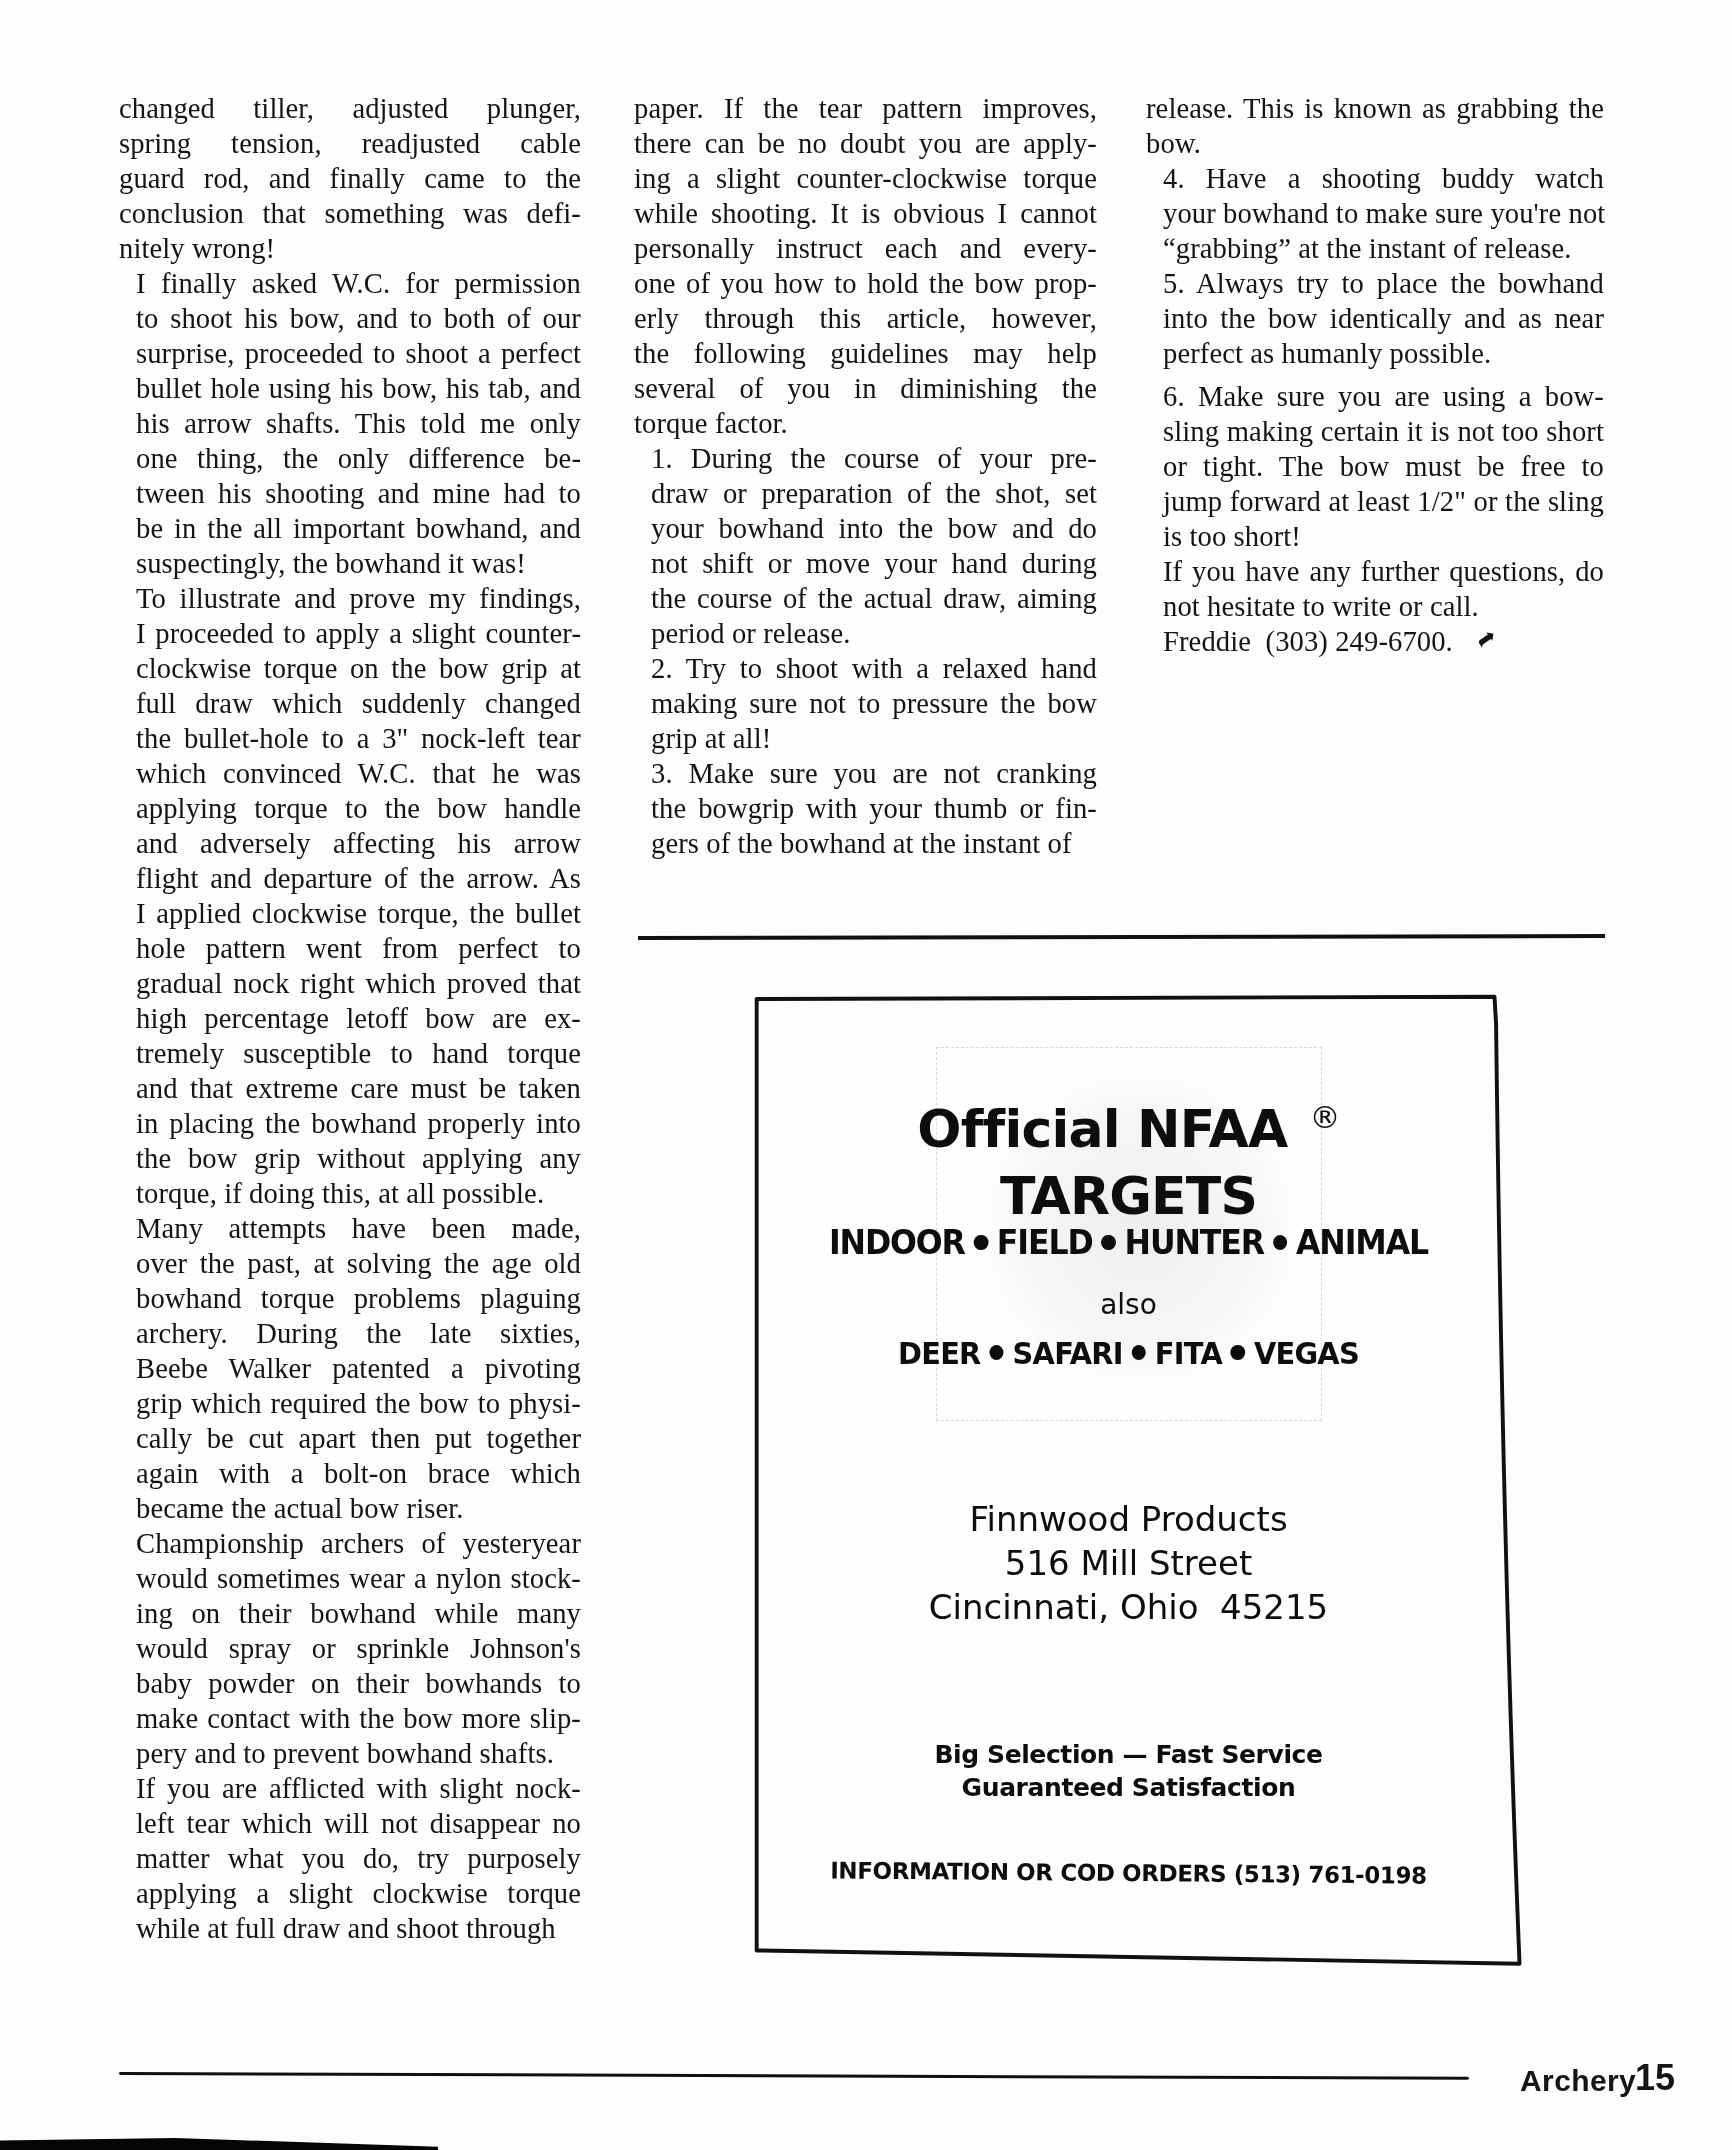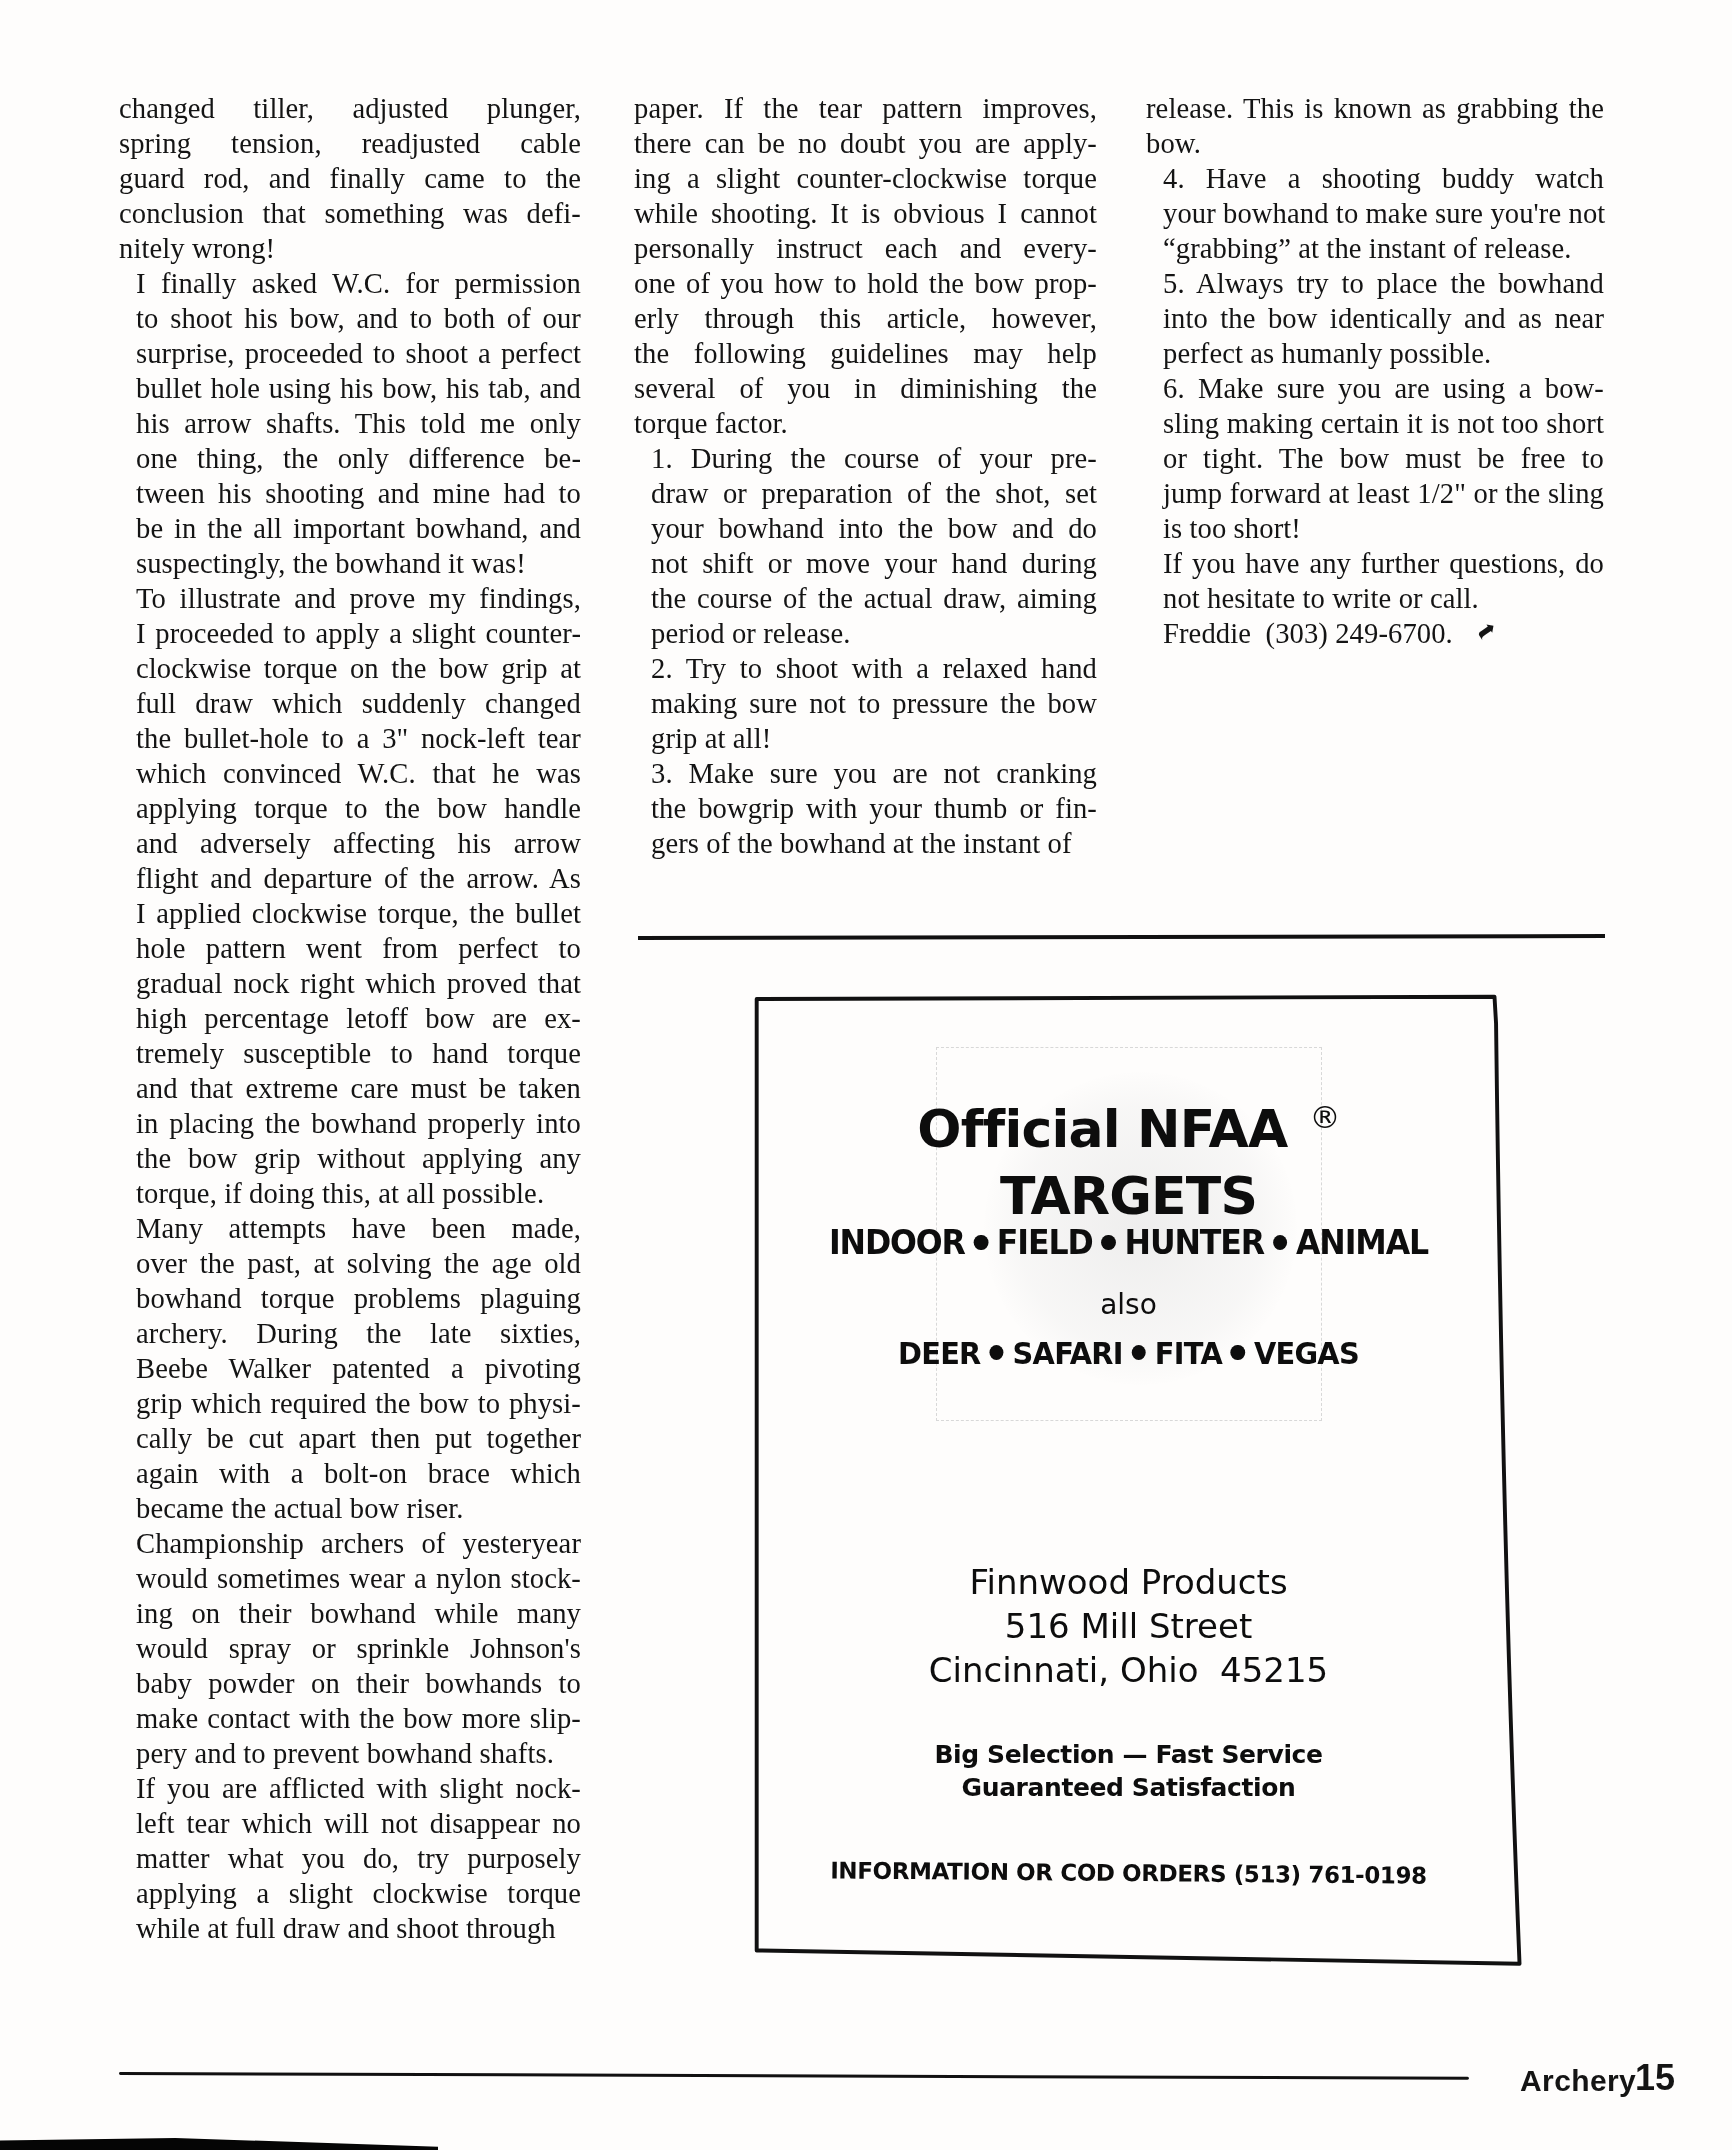--- a/index.html
+++ b/index.html
@@ -41,21 +41,21 @@
   }
   .ad-text {
     position: absolute; left: 757px; width: 743px; text-align: center;
     font-family: "DejaVu Sans", "Liberation Sans", sans-serif; color: #0d0d0d;
   }
   .ad-title { top: 1084px; font-size: 52px; font-weight: bold; letter-spacing: -0.8px; line-height: 67px; }
   .ad-title .reg { font-size: 31px; font-weight: normal; vertical-align: 19px; margin-left: 22px; }
   .ad-cats { top: 1222px; font-size: 34px; font-weight: bold; letter-spacing: -1.2px; transform: scaleX(0.93); }
   .ad-also { top: 1288px; font-size: 28px; }
   .ad-cats2 { top: 1335px; font-size: 31px; font-weight: bold; letter-spacing: -0.8px; transform: scaleX(0.93); }
-  .ad-company { top: 1560px; font-size: 34px; line-height: 44px; }
+  .ad-company { top: 1497px; font-size: 34px; line-height: 44px; }
   .ad-slogan { top: 1738px; font-size: 25px; font-weight: bold; line-height: 33px; letter-spacing: -0.4px; }
   .ad-orders { top: 1860px; font-size: 23px; font-weight: bold; letter-spacing: -0.4px; transform: rotate(0.5deg); }
   .bullet { display: inline-block; width: 15.6px; height: 15.6px; border-radius: 50%; background: #0d0d0d; margin: 0 9.4px; vertical-align: 3.9px; }
 
   
   .footer-line {
     position: absolute; left: 119px; top: 2072px; width: 1350px; height: 3.1px; background: #111;
     transform: rotate(0.2deg); transform-origin: left center; border-radius: 1.6px;
   }
   .footer-mag {
@@ -186,21 +186,21 @@
         <span class="line" style="text-indent: 17px;">4. Have a shooting buddy watch</span>
         <span class="line">your bowhand to make sure you're not</span>
         <span class="line last">“grabbing” at the instant of release.</span>
       </p>
       <p>
         <span class="line" style="text-indent: 17px;">5. Always try to place the bowhand</span>
         <span class="line">into the bow identically and as near</span>
         <span class="line last">perfect as humanly possible.</span>
       </p>
       <p>
-        <span class="line" style="text-indent: 17px;">6. Make sure you are using a bow-</span>
+        <span class="line" style="text-indent: 17px; margin-top: 8px;">6. Make sure you are using a bow-</span>
         <span class="line">sling making certain it is not too short</span>
         <span class="line">or tight. The bow must be free to</span>
         <span class="line">jump forward at least 1/2" or the sling</span>
         <span class="line last">is too short!</span>
       </p>
       <p>
         <span class="line" style="text-indent: 17px;">If you have any further questions, do</span>
         <span class="line last">not hesitate to write or call.</span>
       </p>
     </div>

